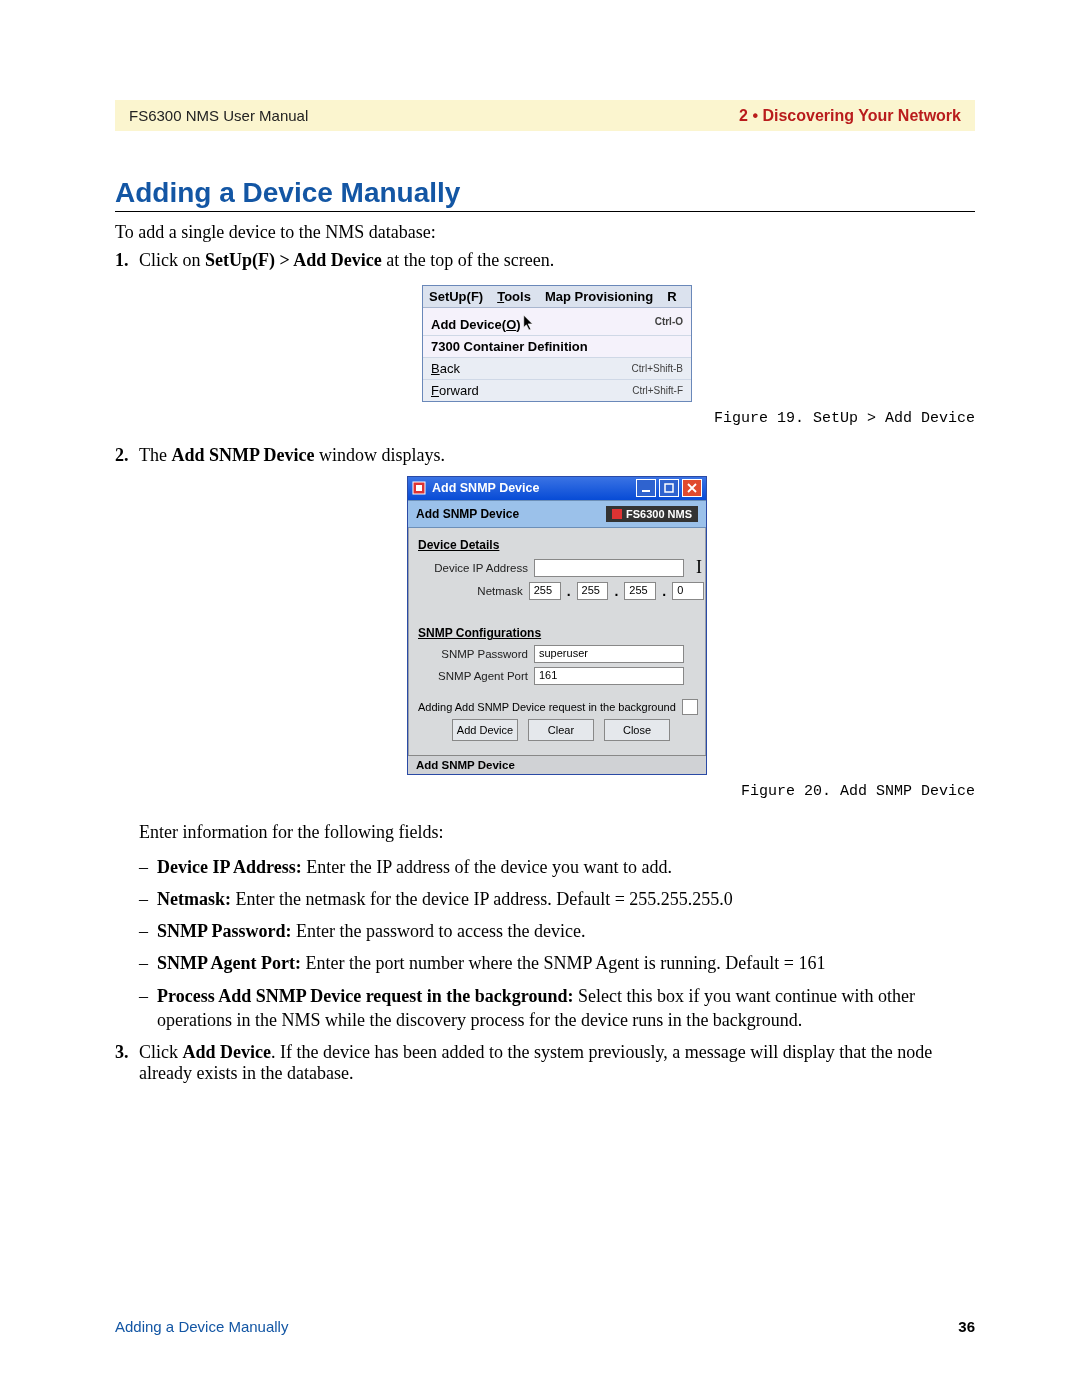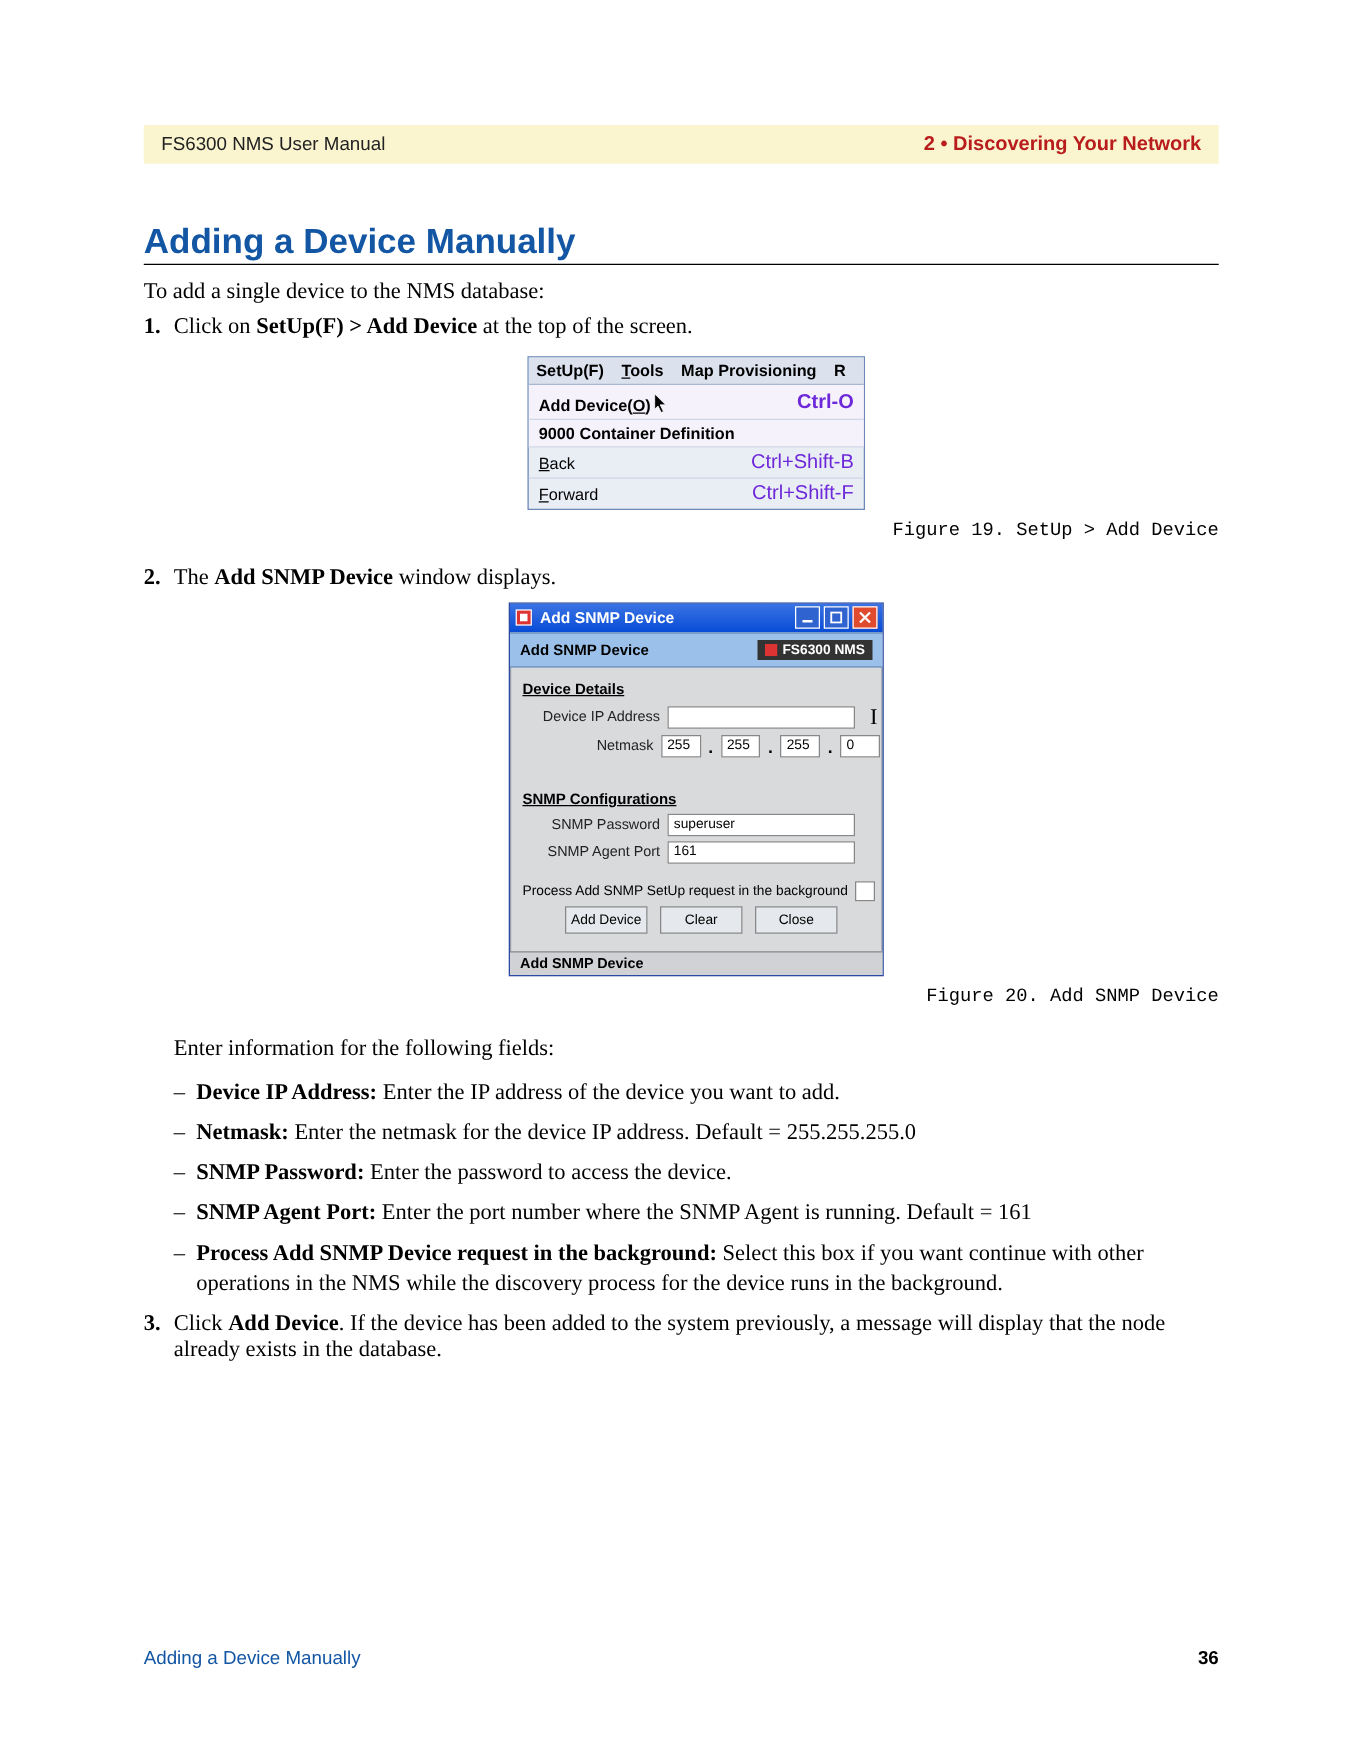--- a/index.html
+++ b/index.html
@@ -105,22 +105,22 @@
     align-items: center;
     padding: 3px 8px;
     border-bottom: 1px solid #cfd8e6;
   }
   .menu-item:last-child { border-bottom: none; }
   .menu-item.hl {
     background: #f5f2fb;
     font-weight: bold;
   }
   .menu-item .short {
-    color: #6d28d9;
-    font-size: 16px;
+    color: #404040;
+    font-size: 10px;
   }
   .menu-item .mnemonic { text-decoration: underline; }
   .cursor-svg {
     width: 14px; height: 18px;
     position: relative;
     top: 3px;
     margin-left: -2px;
   }
 
   
@@ -316,21 +316,21 @@
         <div class="menu-list">
           <div class="menu-item hl">
             <span><b>Add Device(<span class="mnemonic">O</span>)</b>
               <svg class="cursor-svg" viewBox="0 0 16 20">
                   <path d="M2 1 L2 15 L5 12 L8 18 L10 17 L7 11 L12 11 Z" fill="#000" stroke="#fff" stroke-width="0.7"></path>
                 </svg>
             </span>
             <span class="short">Ctrl-O</span>
           </div>
           <div class="menu-item hl">
-            <span class="bold">9000 Container Definition</span>
+            <span class="bold">7300 Container Definition</span>
             <span class="short"></span>
           </div>
           <div class="menu-item">
             <span><span class="mnemonic">B</span>ack</span>
             <span class="short">Ctrl+Shift-B</span>
           </div>
           <div class="menu-item">
             <span><span class="mnemonic">F</span>orward</span>
             <span class="short">Ctrl+Shift-F</span>
           </div>
@@ -404,21 +404,21 @@
           <div class="fld-row">
             <span class="lab">SNMP Password</span>
             <span class="inp w-full">superuser</span>
           </div>
           <div class="fld-row">
             <span class="lab">SNMP Agent Port</span>
             <span class="inp w-full">161</span>
           </div>
 
           <div class="bg-row">
-            <span>Process Add SNMP SetUp request in the background</span>
+            <span>Adding Add SNMP Device request in the background</span>
             <span class="cbx"></span>
           </div>
           <div class="btn-row">
             <span class="w-btn">Add Device</span>
             <span class="w-btn">Clear</span>
             <span class="w-btn">Close</span>
           </div>
         </div>
         <div class="statusbar">Add SNMP Device</div>
       </div>

